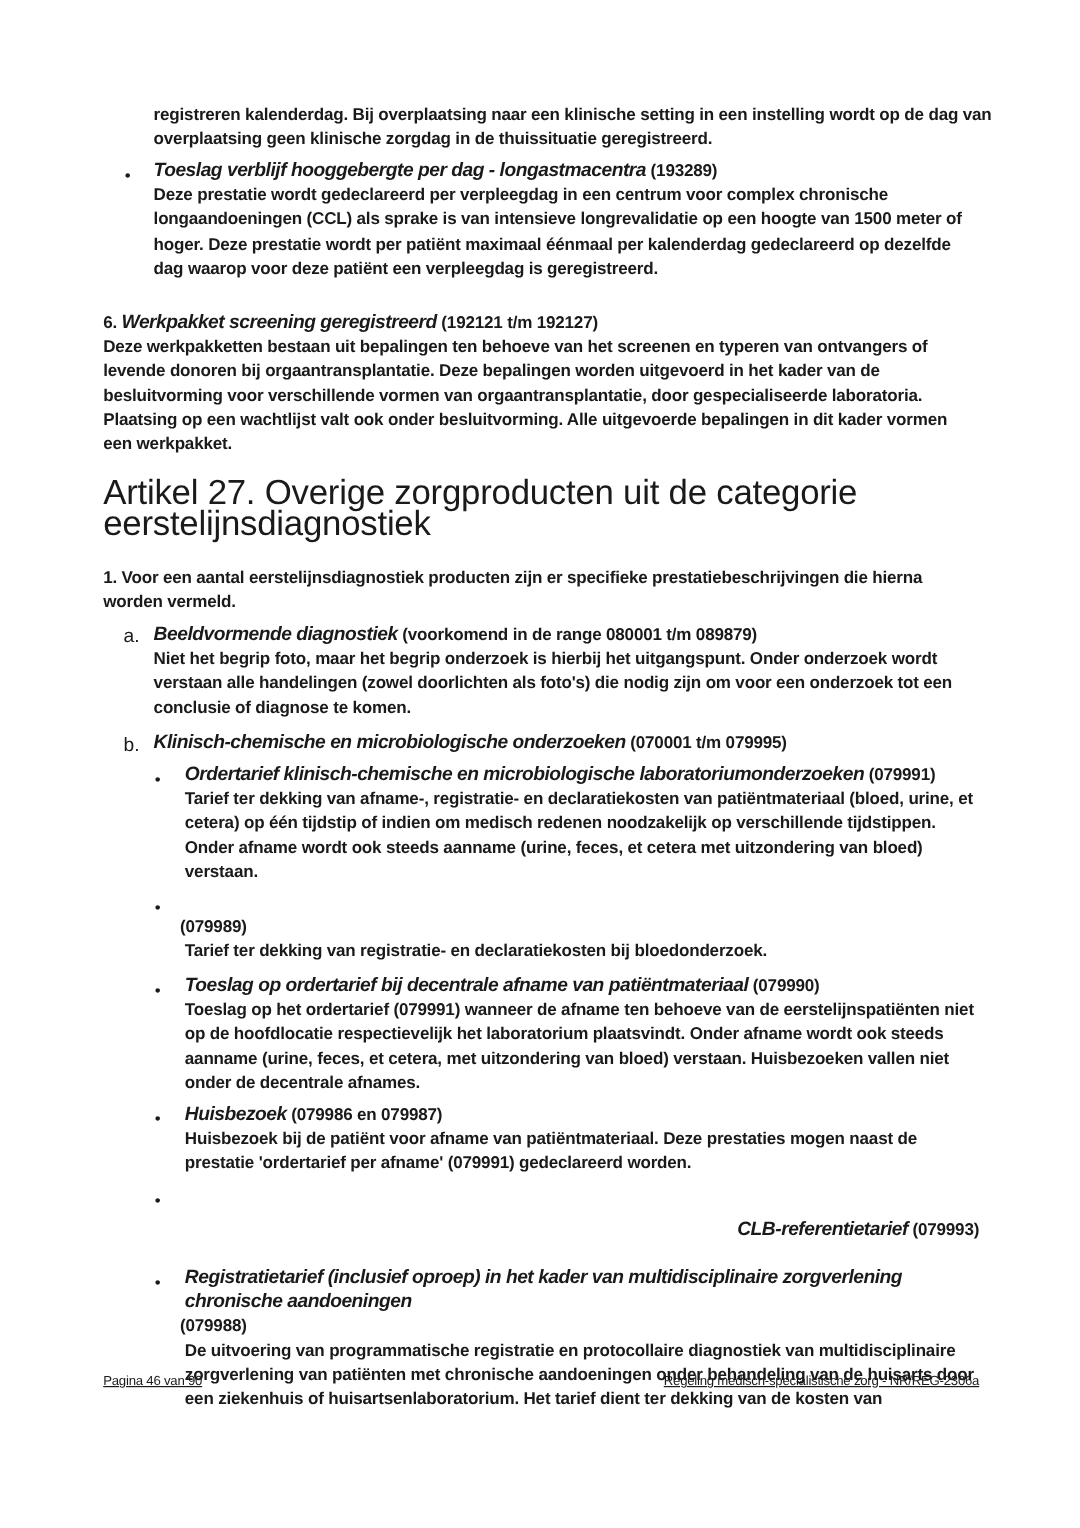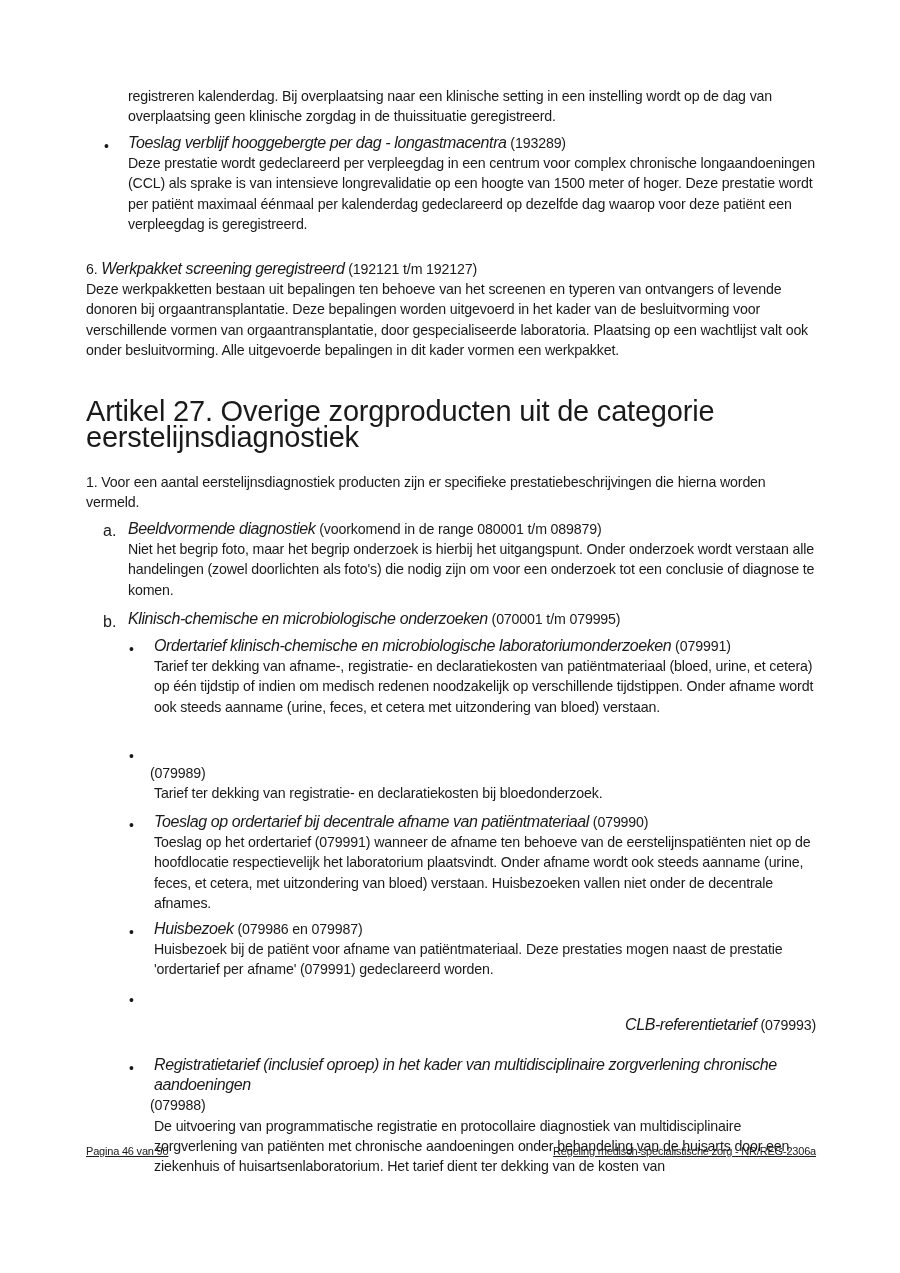--- a/index.html
+++ b/index.html
@@ -1,21 +1,21 @@
 <!DOCTYPE html>
 <html><head>
 <meta charset="utf-8">
 <style>
   html, body { margin:0; padding:0; background:#ffffff; }
   body { width:900px; height:1273px; position:relative; overflow:hidden;
          font-family:"Liberation Sans", sans-serif; color:#1a1a1a; }
   .page { position:absolute; left:0; top:0; width:900px; height:1273px; }
   .txt { font-size:14.2px; line-height:20.2px; letter-spacing:-0.15px; }
   .it { font-style:italic; font-size:16px; letter-spacing:-0.4px; }
-  .block { position:absolute; }
+  .block { position:absolute;font-weight:bold; }
   .bullet-dot { position:absolute; font-size:14px; line-height:20px; }
   .alpha { position:absolute; font-size:16px; line-height:20px; }
   h1 { position:absolute; left:86px; top:398px; margin:0; font-weight:normal;
        font-size:29px; line-height:26px; letter-spacing:-0.2px; color:#1a1a1a; width:720px; }
   .footer { position:absolute; top:1145px; font-size:11px; letter-spacing:-0.2px;text-decoration:underline; }
 </style>
 </head>
 <body>
 
 <div class="page">

